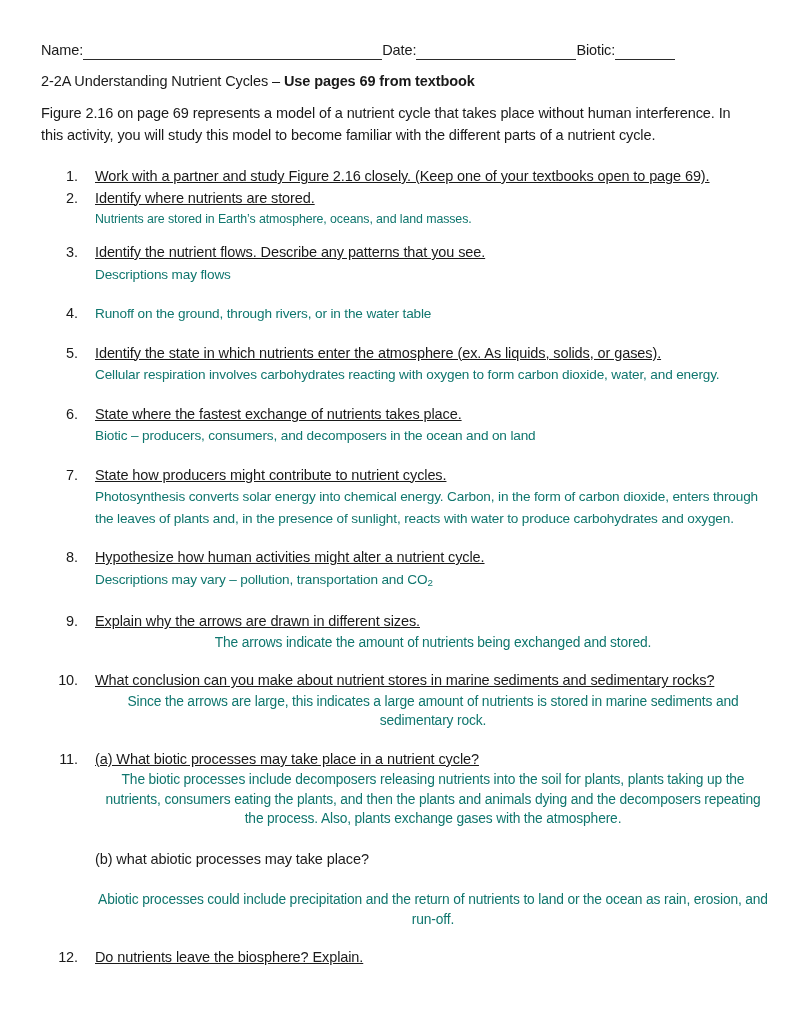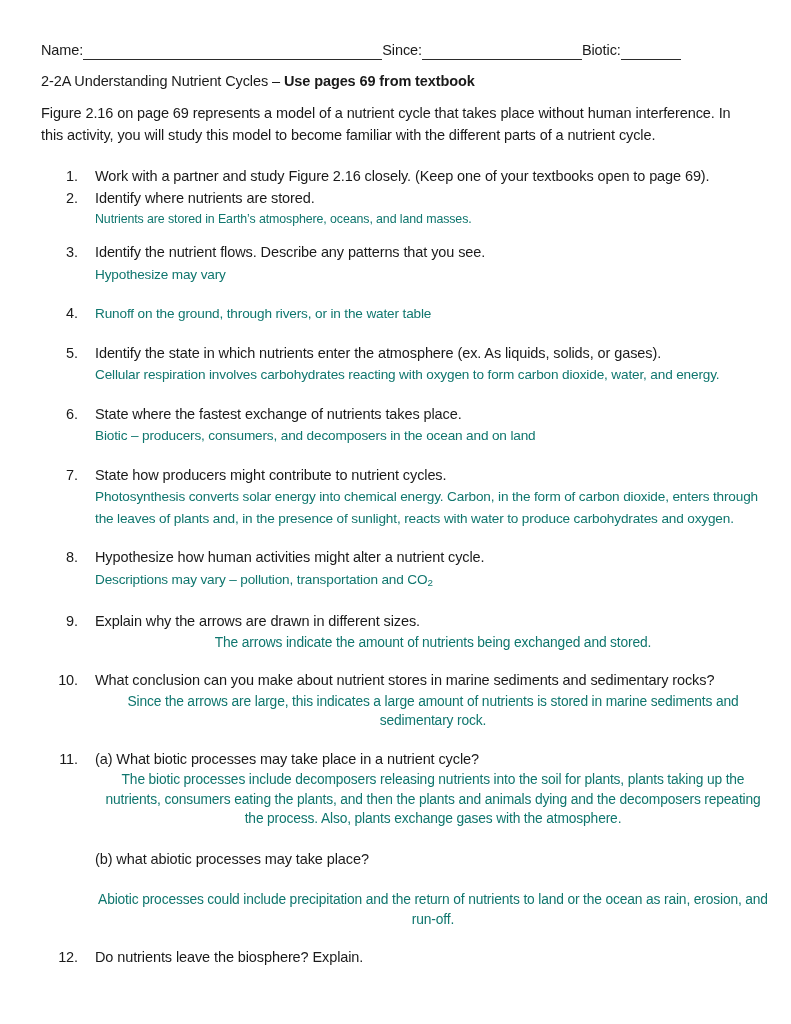--- a/index.html
+++ b/index.html
@@ -82,20 +82,21 @@
     position: absolute;
     left: 0;
     top: 0;
     width: 37px;
     text-align: right;
     font-size: 14.5px;
   }
   .qtext {
     display: block;
     width: 670px;
+    text-decoration: underline;
   }
 
   
   .gap-none { margin-top: 0; }
   .gap-sm   { margin-top: 13px; }
   .gap-md   { margin-top: 18px; }
 
   
   .answer {
     color: #0f766e;
@@ -134,21 +135,21 @@
   sub { font-size: 0.72em; vertical-align: -0.24em; }
 </style>
 </head>
 <body>
 
 <div class="page">
 
   <div class="header-row">
     <span class="header-label">Name:</span>
     <span class="rule rule-name"></span>
-    <span class="header-label">Since:</span>
+    <span class="header-label">Date:</span>
     <span class="rule rule-date"></span>
     <span class="header-label">Biotic:</span>
     <span class="rule rule-block"></span>
   </div>
 
   <div class="title-line">
     <span>2-2A Understanding Nutrient Cycles – </span><span class="title-bold">Use pages 69 from textbook</span>
   </div>
 
   <div class="intro">Figure 2.16 on page 69 represents a model of a nutrient cycle that takes place without human interference. In this activity, you will study this model to become familiar with the different parts of a nutrient cycle.</div>
@@ -162,21 +163,21 @@
 
     <li class="qitem gap-none">
       <span class="num">2.</span>
       <span class="qtext">Identify where nutrients are stored.</span>
       <span class="answer answer-tiny">Nutrients are stored in Earth’s atmosphere, oceans, and land masses.</span>
     </li>
 
     <li class="qitem gap-sm">
       <span class="num">3.</span>
       <span class="qtext">Identify the nutrient flows. Describe any patterns that you see.</span>
-      <span class="answer answer-narrow">Hypothesize may vary</span>
+      <span class="answer answer-narrow">Descriptions may flows</span>
     </li>
 
     <li class="qitem gap-md">
       <span class="num">4.</span>
       <span class="answer answer-narrow">Runoff on the ground, through rivers, or in the water table</span>
     </li>
 
     <li class="qitem gap-md">
       <span class="num">5.</span>
       <span class="qtext">Identify the state in which nutrients enter the atmosphere (ex. As liquids, solids, or gases).</span>

